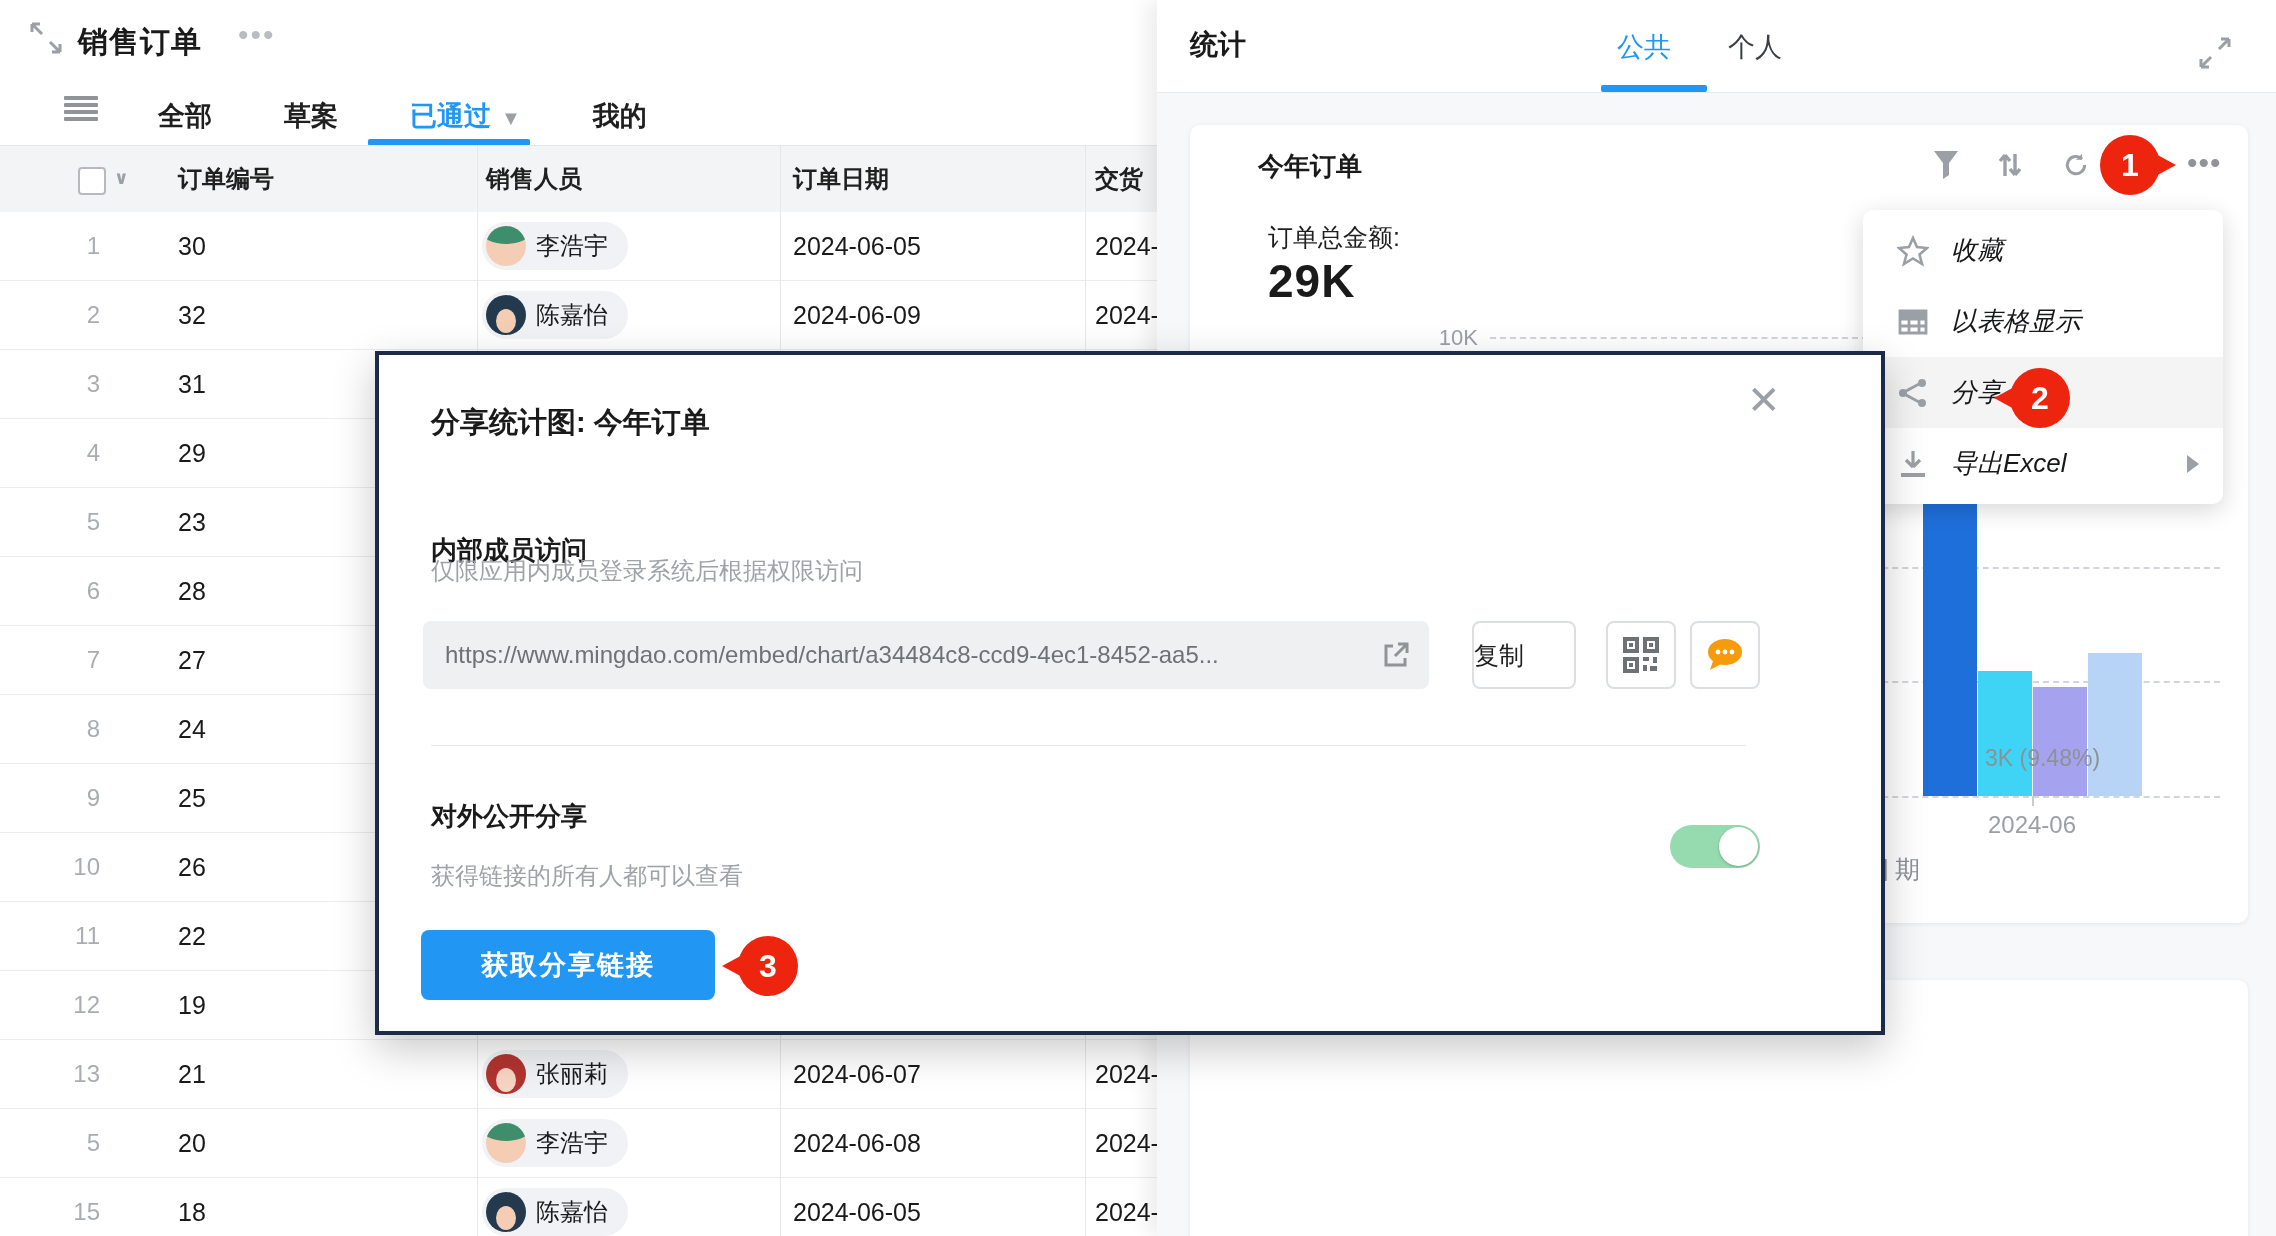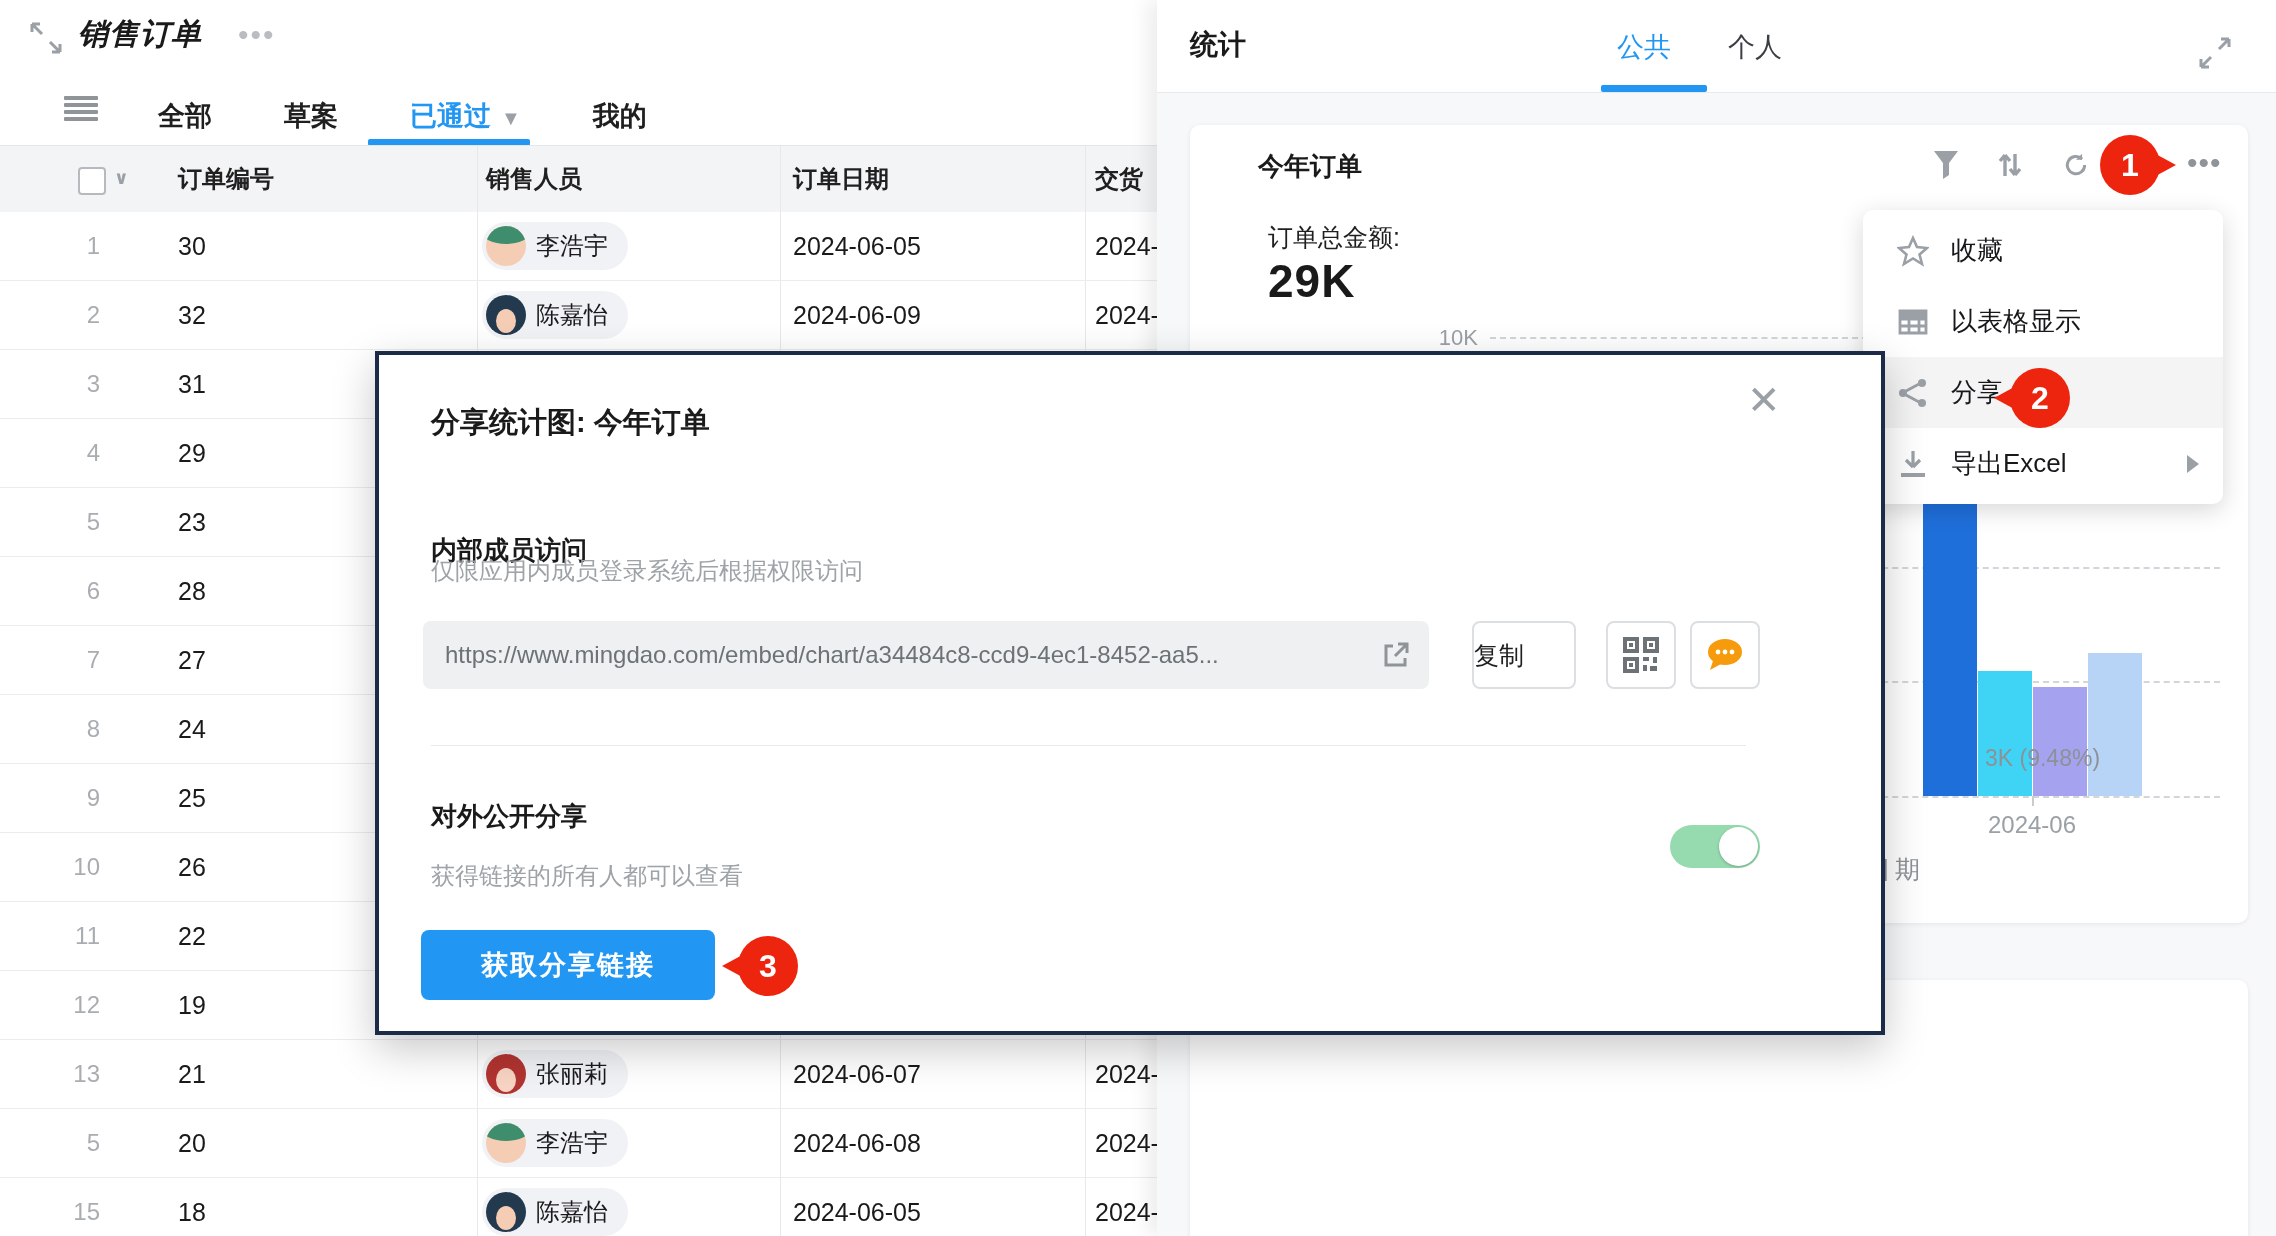--- a/index.html
+++ b/index.html
@@ -1,21 +1,21 @@
 <!DOCTYPE html>
 <html><head>
 <meta charset="utf-8">
 <style>
   html,body{margin:0;padding:0;background:#ffffff;}
   #screen{position:relative;width:2276px;height:1236px;overflow:hidden;
     font-family:"Liberation Sans","DejaVu Sans",sans-serif;color:#1a1a1a;background:#fff;}
   .abs{position:absolute;}
 
   
-  .sheet-title{left:78px;top:14px;font-size:30px;font-weight:bold;letter-spacing:1px;font-style:italic;}
+  .sheet-title{left:78px;top:22px;font-size:30px;font-weight:bold;letter-spacing:1px;}
   .expand-arrows-icon{left:28px;top:20px;width:36px;height:36px;}
   .title-dots{left:238px;top:18px;font-size:30px;color:#b9bdc2;letter-spacing:2px;}
   .hamburger-icon{left:64px;top:96px;width:34px;height:26px;}
   .hamburger-icon i{display:block;height:4px;background:#8f9499;margin-bottom:3px;border-radius:1px;}
   .view-tabs{left:150px;top:94px;height:44px;display:flex;gap:56px;}
   .view-tab{font-size:27px;font-weight:bold;color:#1f1f1f;padding:4px 8px;position:relative;white-space:nowrap;}
   .view-tab.active{color:#2196f3;}
   .view-tab .caret{color:#9aa0a6;font-size:20px;margin-left:10px;}
   .tab-underline{left:368px;top:139px;width:162px;height:7px;background:#2196f3;border-radius:2px;}
   .tabbar-divider{left:0;top:145px;width:1157px;height:1px;background:#e4e6e8;}
@@ -69,21 +69,21 @@
   .grid-label{position:absolute;width:80px;text-align:right;font-size:22px;color:#9aa0a6;}
   .bar{position:absolute;}
   .bar-note{position:absolute;left:795px;top:620px;font-size:23px;color:#8d9196;white-space:nowrap;}
   .x-tick{position:absolute;left:842px;top:671px;width:2px;height:10px;background:#c9ccd0;}
   .x-tick-label{position:absolute;left:742px;top:686px;width:200px;text-align:center;font-size:24px;color:#9aa0a6;}
   .x-axis-title{position:absolute;left:618px;top:728px;font-size:25px;color:#8d9196;letter-spacing:4px;}
 
   
   .context-menu{left:1863px;top:210px;width:360px;background:#fff;border-radius:10px;z-index:15;
     box-shadow:0 6px 24px rgba(0,0,0,0.16);padding:5px 0;}
-  .menu-item{position:relative;height:71px;display:flex;align-items:center;padding:0 24px 0 34px;}
+  .menu-item{position:relative;height:71px;display:flex;align-items:center;padding:0 24px 0 34px;font-style:italic;}
   .menu-item.hl{background:#f4f4f5;}
   .menu-icon{width:32px;height:32px;margin-right:22px;flex:none;}
   .menu-label{font-size:26px;color:#17181a;flex:1;white-space:nowrap;}
   .submenu-arrow{width:0;height:0;border-left:12px solid #9aa0a6;border-top:9px solid transparent;border-bottom:9px solid transparent;}
 
   
   .share-modal{left:375px;top:351px;width:1510px;height:684px;background:#fff;border:4px solid #1c2b48;
     border-radius:0;z-index:20;box-shadow:0 14px 40px rgba(0,0,0,0.22);box-sizing:border-box;}
   .modal-title{position:absolute;left:52px;top:48px;font-size:29px;font-weight:bold;}
   .modal-close{position:absolute;left:1368px;top:22px;font-size:40px;color:#9aa0a6;font-weight:300;}

